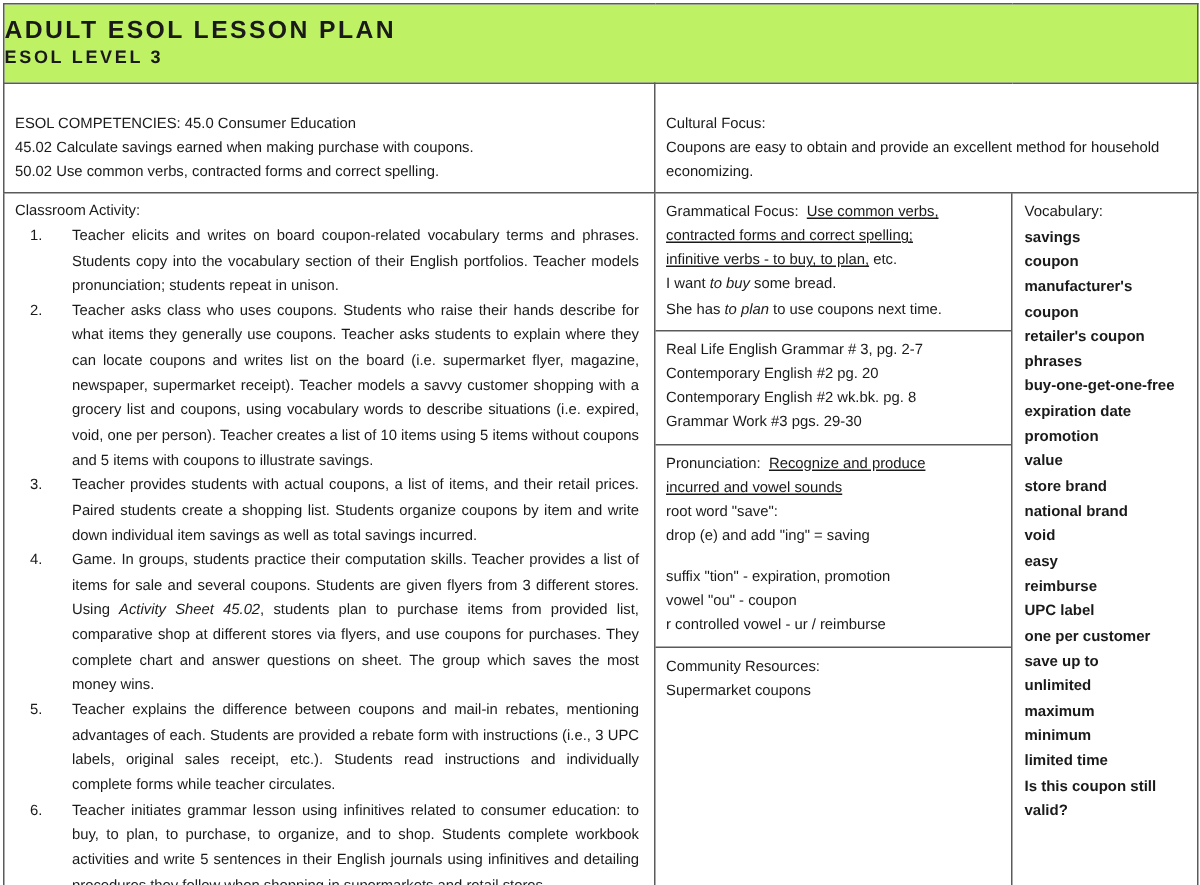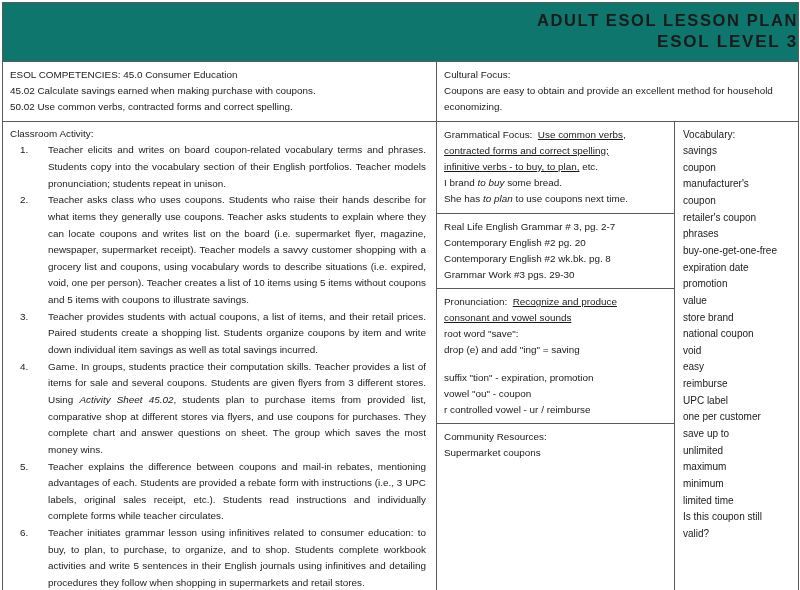--- a/index.html
+++ b/index.html
@@ -31,40 +31,40 @@
     table-layout: fixed;
   }
   .lesson-table td {
     border: 1px solid #5a5a5a;
     vertical-align: top;
     padding: 0;
   }
 
   
   .header-cell {
-    background: #0f766e;
-    text-align: right;
+    background: #bef264;
+    text-align: left;
     padding: 6px 0 8px 0 !important;
   }
   .header-title {
     font-size: 16.5px;
     font-weight: bold;
     letter-spacing: 1.6px;
     line-height: 1.35;
   }
   .header-subtitle {
-    font-size: 17px;
+    font-size: 12px;
     font-weight: bold;
     letter-spacing: 1.8px;
     line-height: 1.3;
   }
 
   
   .cell-body {
-    padding: 5px 6px 5px 7px;
+    padding: 19px 6px 5px 7px;
     font-size: 9.9px;
     line-height: 1.62;
   }
   .cell-body p {
     margin: 0;
   }
   .u { text-decoration: underline; margin-top: 36px; }
   .i { font-style: italic; }
 
   
@@ -128,20 +128,21 @@
   .vocab-cell { }
   .vocab-body {
     padding: 5px 4px 5px 8px;
     font-size: 10px;
     line-height: 1.665;
   }
   .vocab-list {
     margin: 0;
     padding: 0;
     list-style: none;
+    font-weight: bold;
   }
   .vocab-list li { white-space: normal; }
   .vocab-heading { margin: 0; }
 </style>
 </head>
 <body>
 
 <div class="page">
   <table class="lesson-table">
     <colgroup>
@@ -207,34 +208,34 @@
             </ul>
           </div>
         </td>
 
         <td class="mid-cell">
           <div class="mid-stack">
             <div class="mid-box grammar-box">
               <p><span>Grammatical Focus:</span>&nbsp; <span class="u">Use common verbs,</span></p>
               <p><span class="u">contracted forms and correct spelling;</span></p>
               <p><span class="u">infinitive verbs - to buy, to plan,</span><span> etc.</span></p>
-              <p><span>I brand </span><span class="i">to buy</span><span> some bread.</span></p>
+              <p><span>I want </span><span class="i">to buy</span><span> some bread.</span></p>
               <p><span>She has </span><span class="i">to plan</span><span> to use coupons next time.</span></p>
             </div>
 
             <div class="mid-box refs-box">
               <p>Real Life English Grammar # 3,  pg.  2-7</p>
               <p>Contemporary English #2 pg. 20</p>
               <p>Contemporary English #2 wk.bk.  pg.  8</p>
               <p>Grammar Work #3 pgs. 29-30</p>
             </div>
 
             <div class="mid-box pron-box">
               <p><span>Pronunciation:</span>&nbsp; <span class="u">Recognize and produce</span></p>
-              <p><span class="u">consonant and vowel sounds</span></p>
+              <p><span class="u">incurred and vowel sounds</span></p>
               <p>root word "save":</p>
               <p>drop (e) and add "ing" = saving</p>
               <div class="spacer"></div>
               <p>suffix "tion" - expiration, promotion</p>
               <p>vowel "ou" - coupon</p>
               <p>r controlled vowel - ur /  reimburse</p>
             </div>
 
             <div class="mid-box community-box last">
               <p>Community Resources:</p>
@@ -251,21 +252,21 @@
               <li>coupon</li>
               <li>manufacturer's</li>
               <li>coupon</li>
               <li>retailer's coupon</li>
               <li>phrases</li>
               <li>buy-one-get-one-free</li>
               <li>expiration date</li>
               <li>promotion</li>
               <li>value</li>
               <li>store brand</li>
-              <li>national coupon</li>
+              <li>national brand</li>
               <li>void</li>
               <li>easy</li>
               <li>reimburse</li>
               <li>UPC label</li>
               <li>one per customer</li>
               <li>save up to</li>
               <li>unlimited</li>
               <li>maximum</li>
               <li>minimum</li>
               <li>limited time</li>

